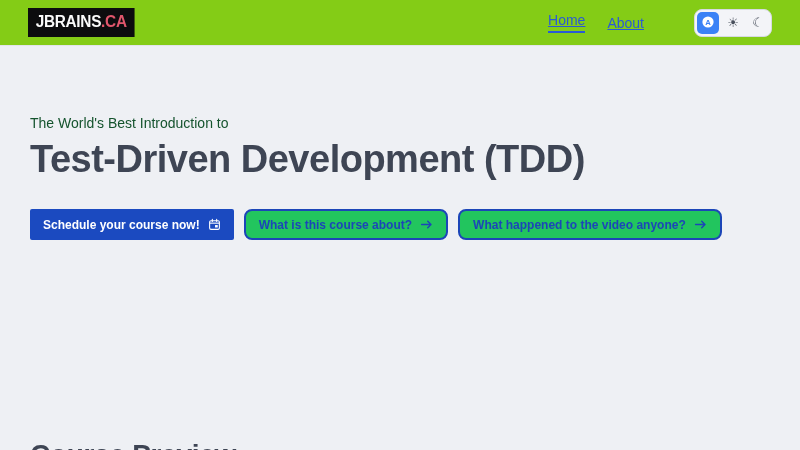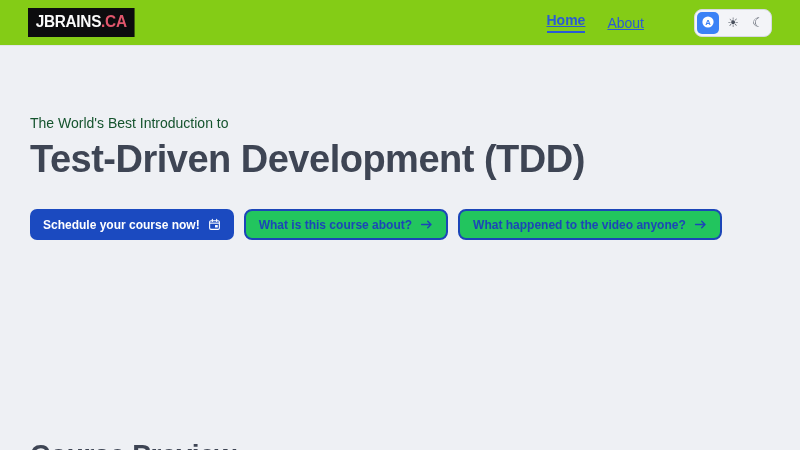--- a/index.html
+++ b/index.html
@@ -41,21 +41,21 @@
     align-items: center;
     gap: 22px;
   }
   .nav-link {
     font-size: 14px;
     color: #2a5ad5;
     text-decoration: underline;
     cursor: pointer;
   }
   .nav-link.active {
-    font-weight: 700;
+    font-weight: 400;
     border-bottom: 2px solid #2a5ad5;
     padding-bottom: 3px;
   }
 
   .theme-toggle {
     margin-left: 28px;
     display: flex;
     align-items: center;
     gap: 3px;
     background: #f3f4f8;
@@ -121,21 +121,21 @@
     font-family: "Liberation Sans", sans-serif;
     font-size: 12px;
     font-weight: 700;
     white-space: nowrap;
     cursor: pointer;
   }
   .btn-primary {
     background: #1b4ac0;
     color: #ffffff;
     border: none;
-    border-radius: 7px;
+    border-radius: 2px;
   }
   .btn-outline {
     background: #22c55e;
     color: #1c46b8;
     border: 2px solid #1c46b8;
     border-radius: 8px;
   }
   .btn .icon { display: inline-flex; }
 
   

